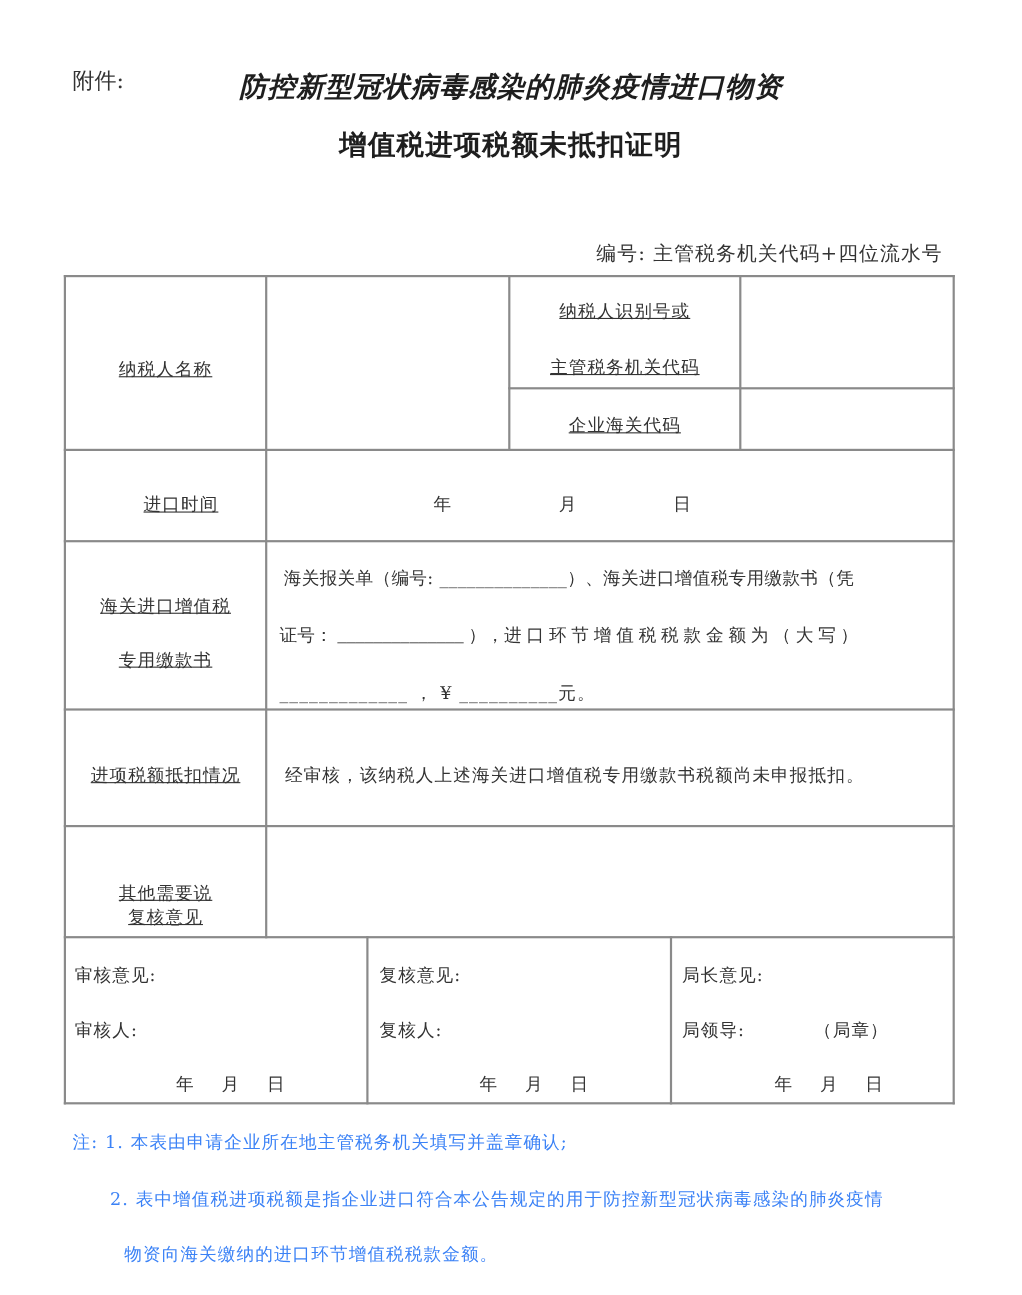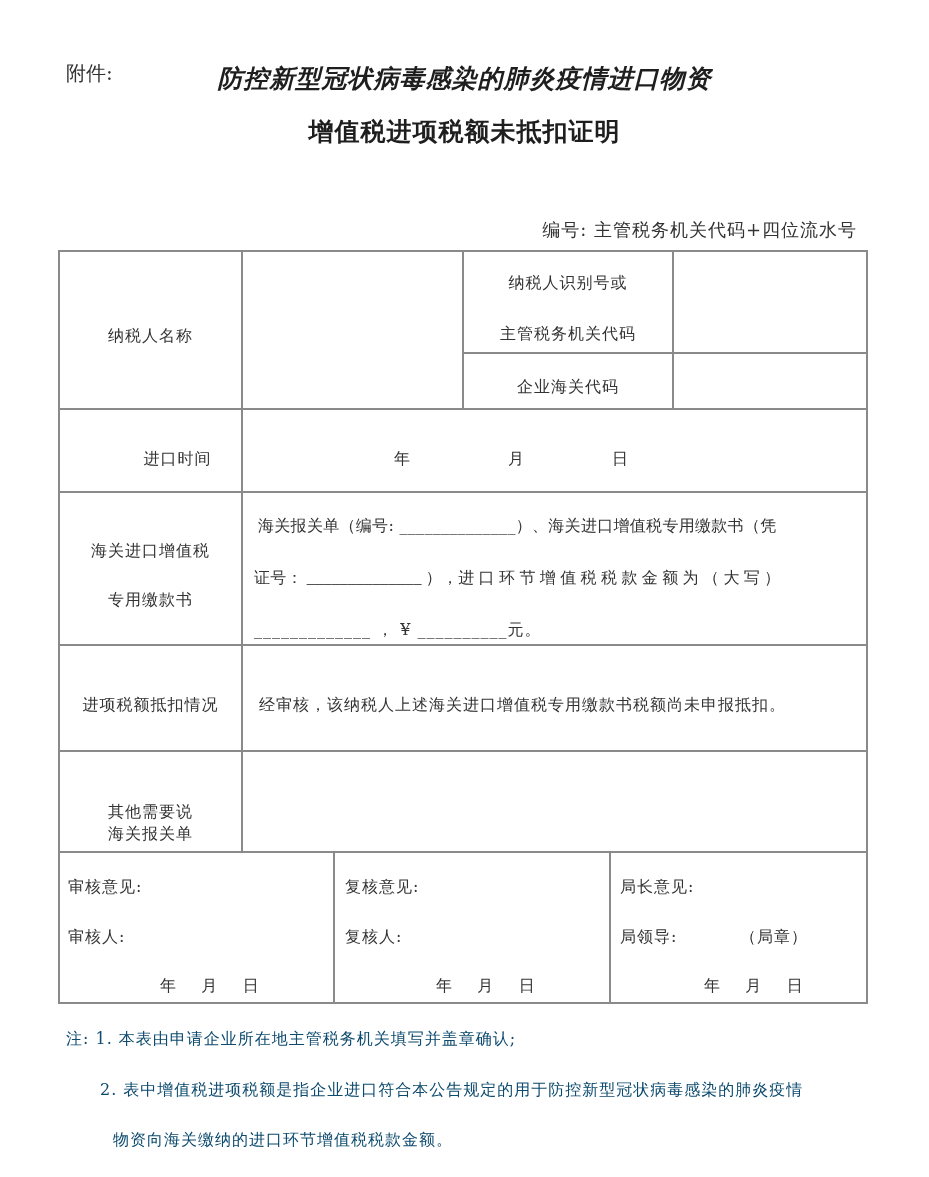--- a/index.html
+++ b/index.html
@@ -12,23 +12,23 @@
   .attach { left: 66px; top: 16px; font-size: 20px; color: #333; margin-top: 44px; }
   .title { left: 0; width: 929px; text-align: center; font-size: 25px; font-weight: bold; color: #1e1e1e; letter-spacing: 1px; }
   .t1 { top: 62px; font-style: italic; }
   .t2 { top: 115px; }
   .serial { right: 72px; top: 218px; font-size: 18px; color: #333; letter-spacing: 1px; }
 
   .hl { position: absolute; height: 2px; background: #8a8a8a; }
   .vl { position: absolute; width: 2px; background: #8a8a8a; }
 
   .cell-text { position: absolute; font-size: 16px; color: #333; white-space: nowrap; letter-spacing: 1px; }
-  .center { text-align: center; }
+  .center { text-align: center; text-decoration: underline; }
   .body-text { font-size: 16px; color: #333; letter-spacing: 1px; }
-  .note { font-size: 16px; color: #0c4a6e; letter-spacing: 1px; }
+  .note { font-size: 16px; color: #3b82f6; letter-spacing: 1px; }
 </style>
 </head>
 <body>
 
 <div class="abs attach">附件:</div>
 <div class="abs title t1">防控新型冠状病毒感染的肺炎疫情进口物资</div>
 <div class="abs title t2">增值税进项税额未抵扣证明</div>
 <div class="abs serial">编号: 主管税务机关代码+四位流水号</div>
 
 <div>
@@ -52,36 +52,36 @@
 </div>
 
 <div class="cell-text center" style="left:60px; width:181px; top:326px;">纳税人名称</div>
 <div class="cell-text" style="left:244px; width:218px; top:252px; height:156px;"></div>
 <div class="cell-text center" style="left:464px; width:208px; top:273px;">纳税人识别号或</div>
 <div class="cell-text center" style="left:464px; width:208px; top:324px;">主管税务机关代码</div>
 <div class="cell-text" style="left:675px; width:191px; top:252px; height:100px;"></div>
 <div class="cell-text center" style="left:464px; width:208px; top:377px;">企业海关代码</div>
 <div class="cell-text" style="left:675px; width:191px; top:354px; height:54px;"></div>
 
-<div class="cell-text center" style="left:55px; width:181px; top:449px;padding-left:32px;">进口时间</div>
+<div class="cell-text center" style="left:42px; width:181px; top:449px;padding-left:32px;">进口时间</div>
 <div class="cell-text" style="left:394px; top:449px;">年</div>
 <div class="cell-text" style="left:508px; top:449px;">月</div>
 <div class="cell-text" style="left:612px; top:449px;">日</div>
 
 <div class="cell-text center" style="left:60px; width:181px; top:541px;">海关进口增值税</div>
 <div class="cell-text center" style="left:60px; width:181px; top:590px;">专用缴款书</div>
 <div class="cell-text body-text" style="left:258px; top:516px; letter-spacing:0.3px;text-align:right;">海关报关单（编号: ______________）、海关进口增值税专用缴款书（凭</div>
 <div class="cell-text body-text" style="left:254px; top:568px; letter-spacing:0.2px;font-family:Liberation Serif, serif;">证号： ______________ ），进 口 环 节 增 值 税 税 款 金 额 为 （ 大 写 ）</div>
 <div class="cell-text body-text" style="left:254px; top:620px;">_____________ ，  ¥  __________元。</div>
 
 <div class="cell-text center" style="left:60px; width:181px; top:695px;">进项税额抵扣情况</div>
 <div class="cell-text body-text" style="left:259px; top:695px;">经审核，该纳税人上述海关进口增值税专用缴款书税额尚未申报抵扣。</div>
 
 <div class="cell-text center" style="left:60px; width:181px; top:774px;margin-top:28px;">其他需要说</div>
-<div class="cell-text center" style="left:60px; width:181px; top:824px;">海关报关单</div>
+<div class="cell-text center" style="left:60px; width:181px; top:824px;">复核意见</div>
 <div class="cell-text" style="left:244px; width:622px; top:752px; height:99px;"></div>
 
 <div class="cell-text" style="left:68px; top:877px;">审核意见:</div>
 <div class="cell-text" style="left:68px; top:927px;">审核人:</div>
 <div class="cell-text" style="left:160px; top:976px; white-space:pre;">年    月    日</div>
 
 <div class="cell-text" style="left:345px; top:877px;">复核意见:</div>
 <div class="cell-text" style="left:345px; top:927px;">复核人:</div>
 <div class="cell-text" style="left:436px; top:976px; white-space:pre;">年    月    日</div>
 

